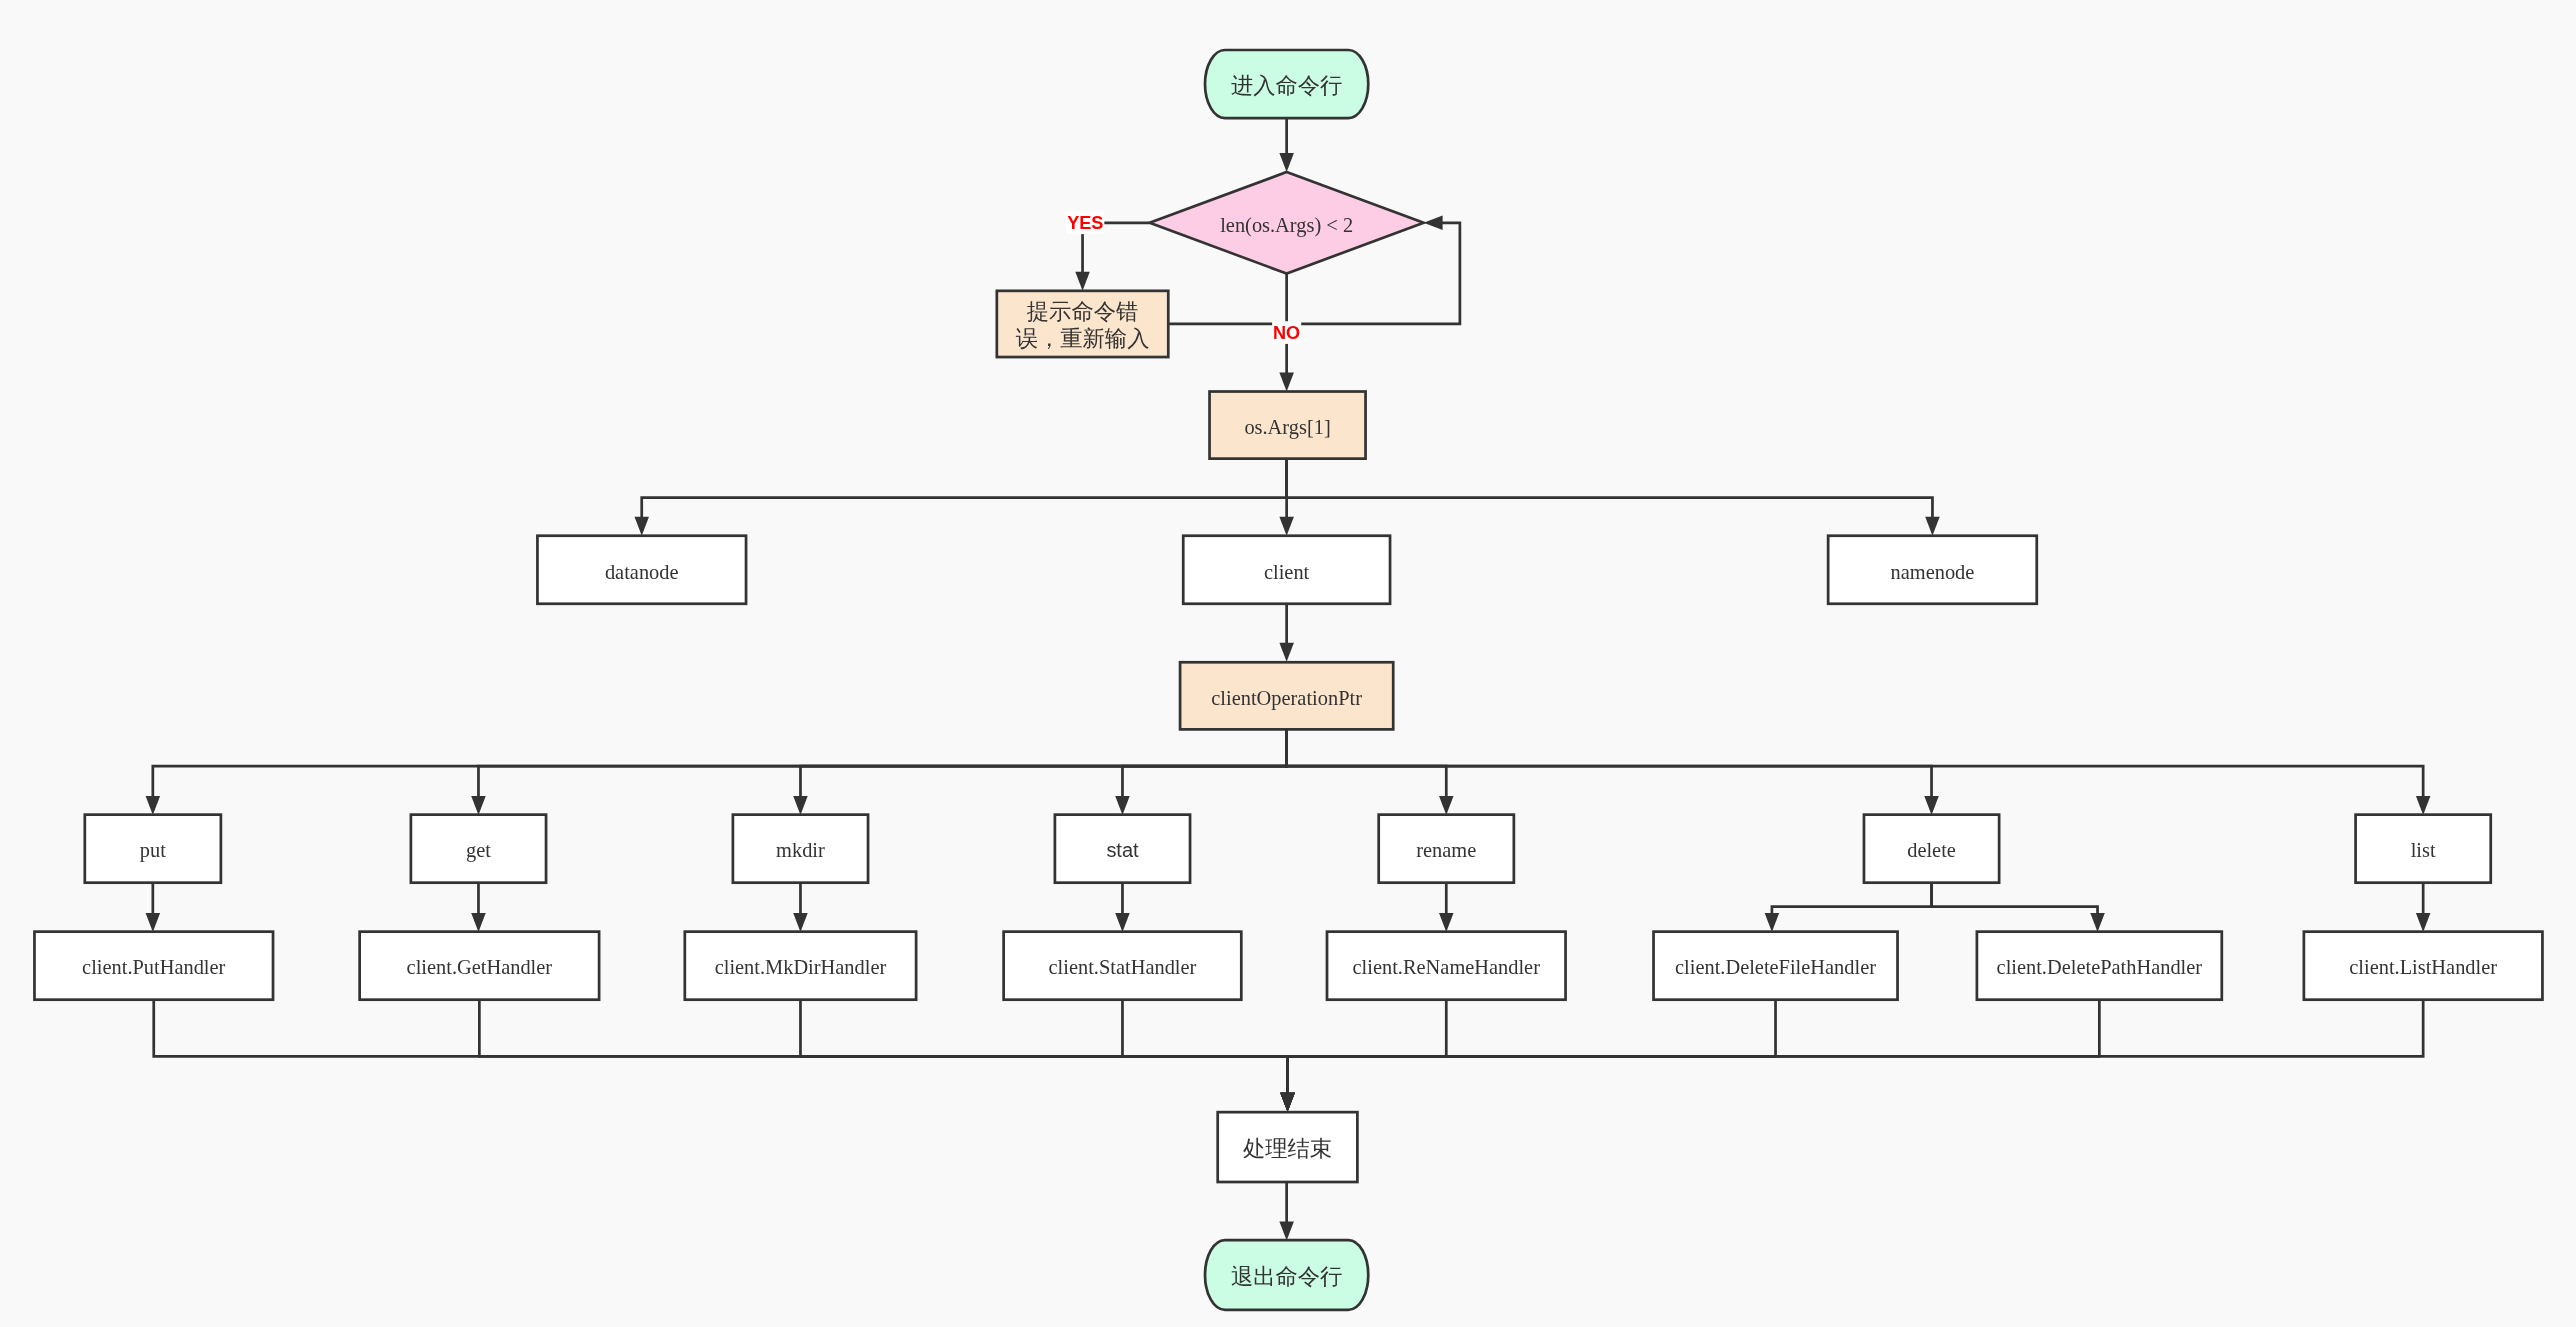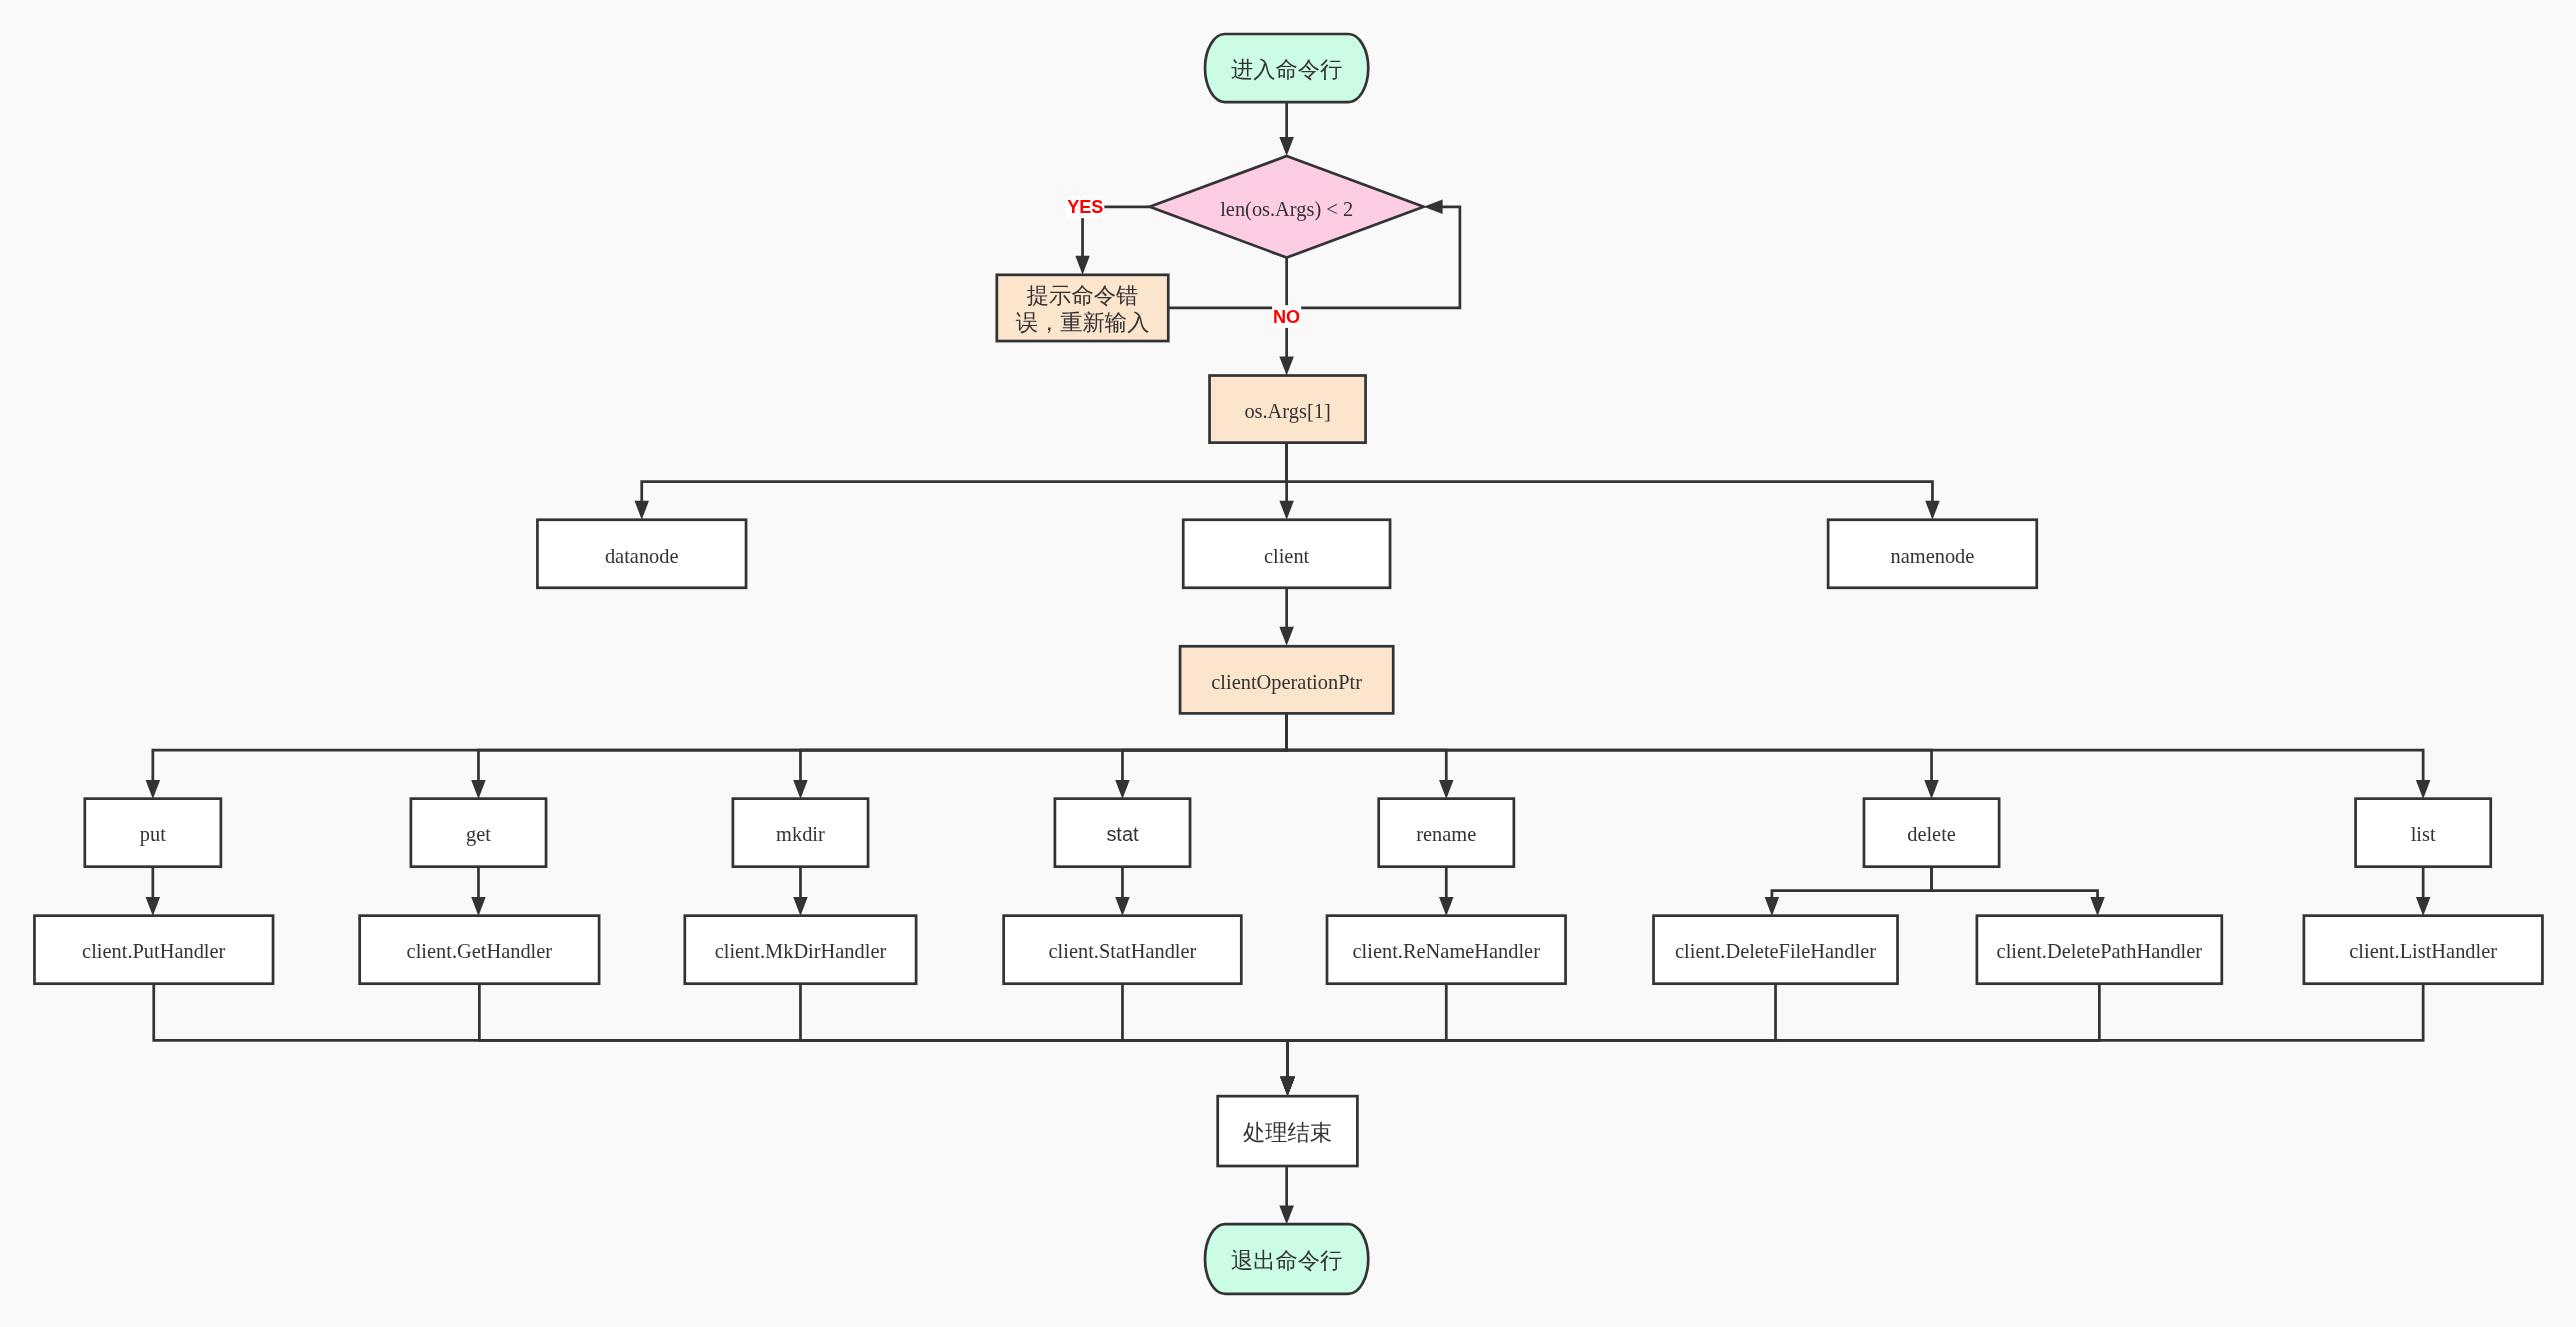--- a/index.html
+++ b/index.html
@@ -1,18 +1,18 @@
 <!DOCTYPE html>
 <html style="font-size:14.5px"><head>
 <meta charset="utf-8">
 <style>
   html,body{margin:0;padding:0;}
   body{width:2576px;height:1327px;background:#f9f9f9;overflow:hidden;
        font-family:"Liberation Serif", serif;}
-  #canvas{position:relative;width:2576px;height:967px;transform:translateZ(0);}
+  #canvas{position:relative;width:2576px;height:967px;transform:translateZ(0);margin-top:16px;}
   svg#flow{display:block;}
   .nshape{stroke:#333333;stroke-width:3px;}
   .nlabel{font-family:"Liberation Serif", serif;font-size:22.5px;fill:#333333;
           dominant-baseline:central;text-anchor:middle;}
   .nlabel.cjk{font-family:"DejaVu Sans","Liberation Sans",sans-serif;font-size:24.6px;}
   .nlabel.sans{font-family:"Liberation Sans",sans-serif;font-size:22px;}
   .epath{fill:none;stroke:#333333;stroke-width:3px;}
   .ehead{fill:#333333;stroke:none;}
   .elabel{font-family:"Liberation Sans",sans-serif;font-size:20px;font-weight:bold;
           fill:#ff0000;text-anchor:middle;dominant-baseline:central;}

